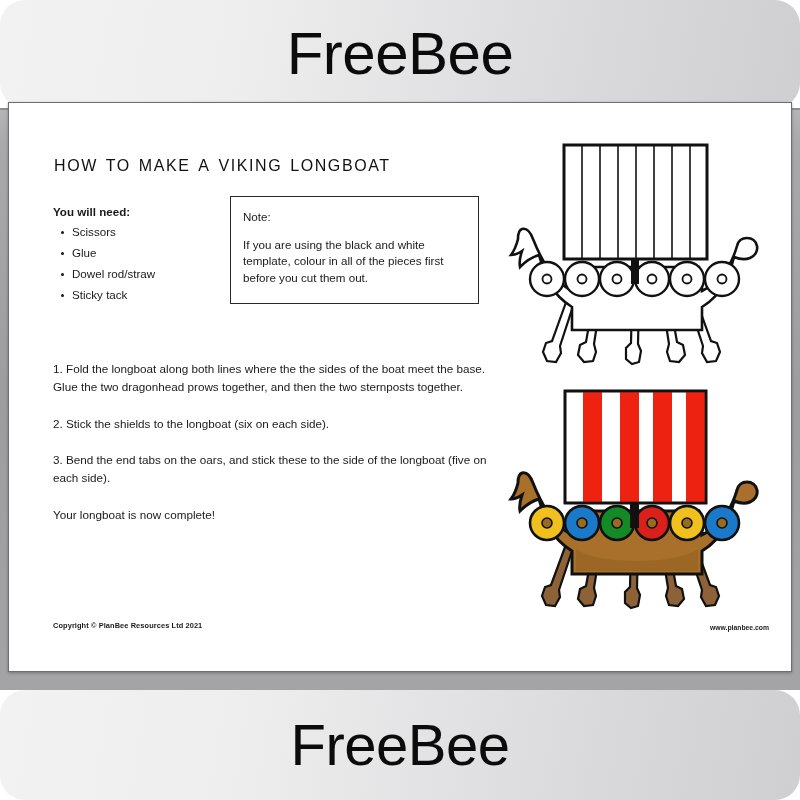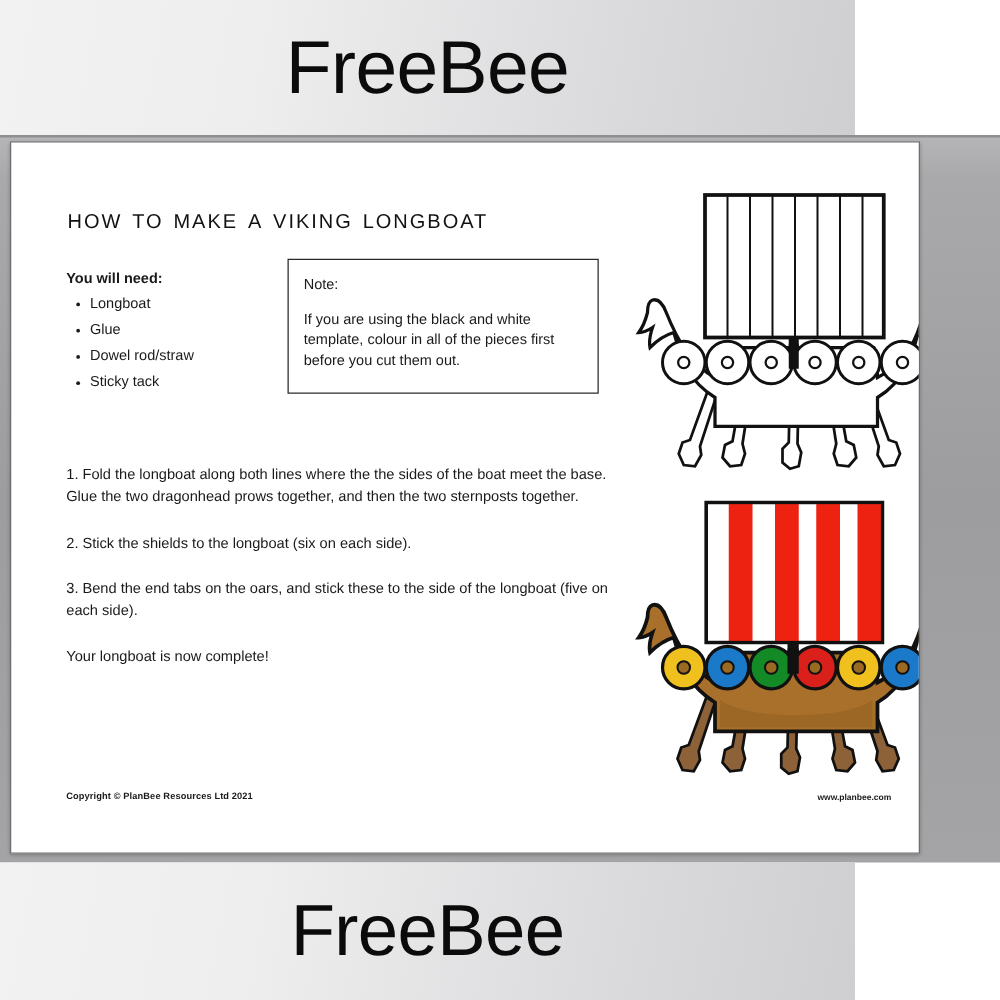--- a/index.html
+++ b/index.html
@@ -17,25 +17,26 @@
     position: relative;
     width: 800px;
     height: 800px;
     background: #ffffff;
   }
 
   
   .banner {
     position: absolute;
     left: 0;
-    width: 684px;
+    width: 800px;
     background: linear-gradient(100deg, #f2f2f3 0%, #eeeeef 30%, #d9d9db 75%, #cfcfd1 100%);
     display: flex;
     align-items: center;
     justify-content: center;
+    border-radius: 25px;
   }
   .banner-top { top: 0; height: 108px; }
   .banner-bottom { top: 690px; height: 110px; }
   .banner-text {
     font-family: "Liberation Sans", sans-serif;
     font-size: 60px;
     font-weight: 400;
     letter-spacing: -0.5px;
     color: #0b0b0b;
     line-height: 1;
@@ -57,22 +58,22 @@
     position: absolute;
     left: 0; top: 0; right: 0;
     height: 2px;
     background: #8f8f91;
   }
 
   
   .page {
     position: absolute;
     left: 8px;
-    top: 113px;
-    width: 728px;
+    top: 102px;
+    width: 784px;
     height: 570px;
     background: #ffffff;
     border: 1px solid #6e6e70;
     box-sizing: border-box;
     box-shadow: 0 1px 3px rgba(0,0,0,0.28);
     overflow: hidden;
   }
 
   
   .ws-title {
@@ -222,21 +223,21 @@
 
   <div class="page-surround"></div>
 
   <div class="page">
 
     <div class="ws-title">How To Make A Viking Longboat</div>
 
     <div class="materials">
       <div class="materials-head">You will need:</div>
       <ul>
-        <li>Longboat</li>
+        <li>Scissors</li>
         <li>Glue</li>
         <li>Dowel rod/straw</li>
         <li>Sticky tack</li>
       </ul>
     </div>
 
     <div class="note-box">
       <div class="note-head">Note:</div>
       <div class="note-body">If you are using the black and white template, colour in all of the pieces first before you cut them out.</div>
     </div>

